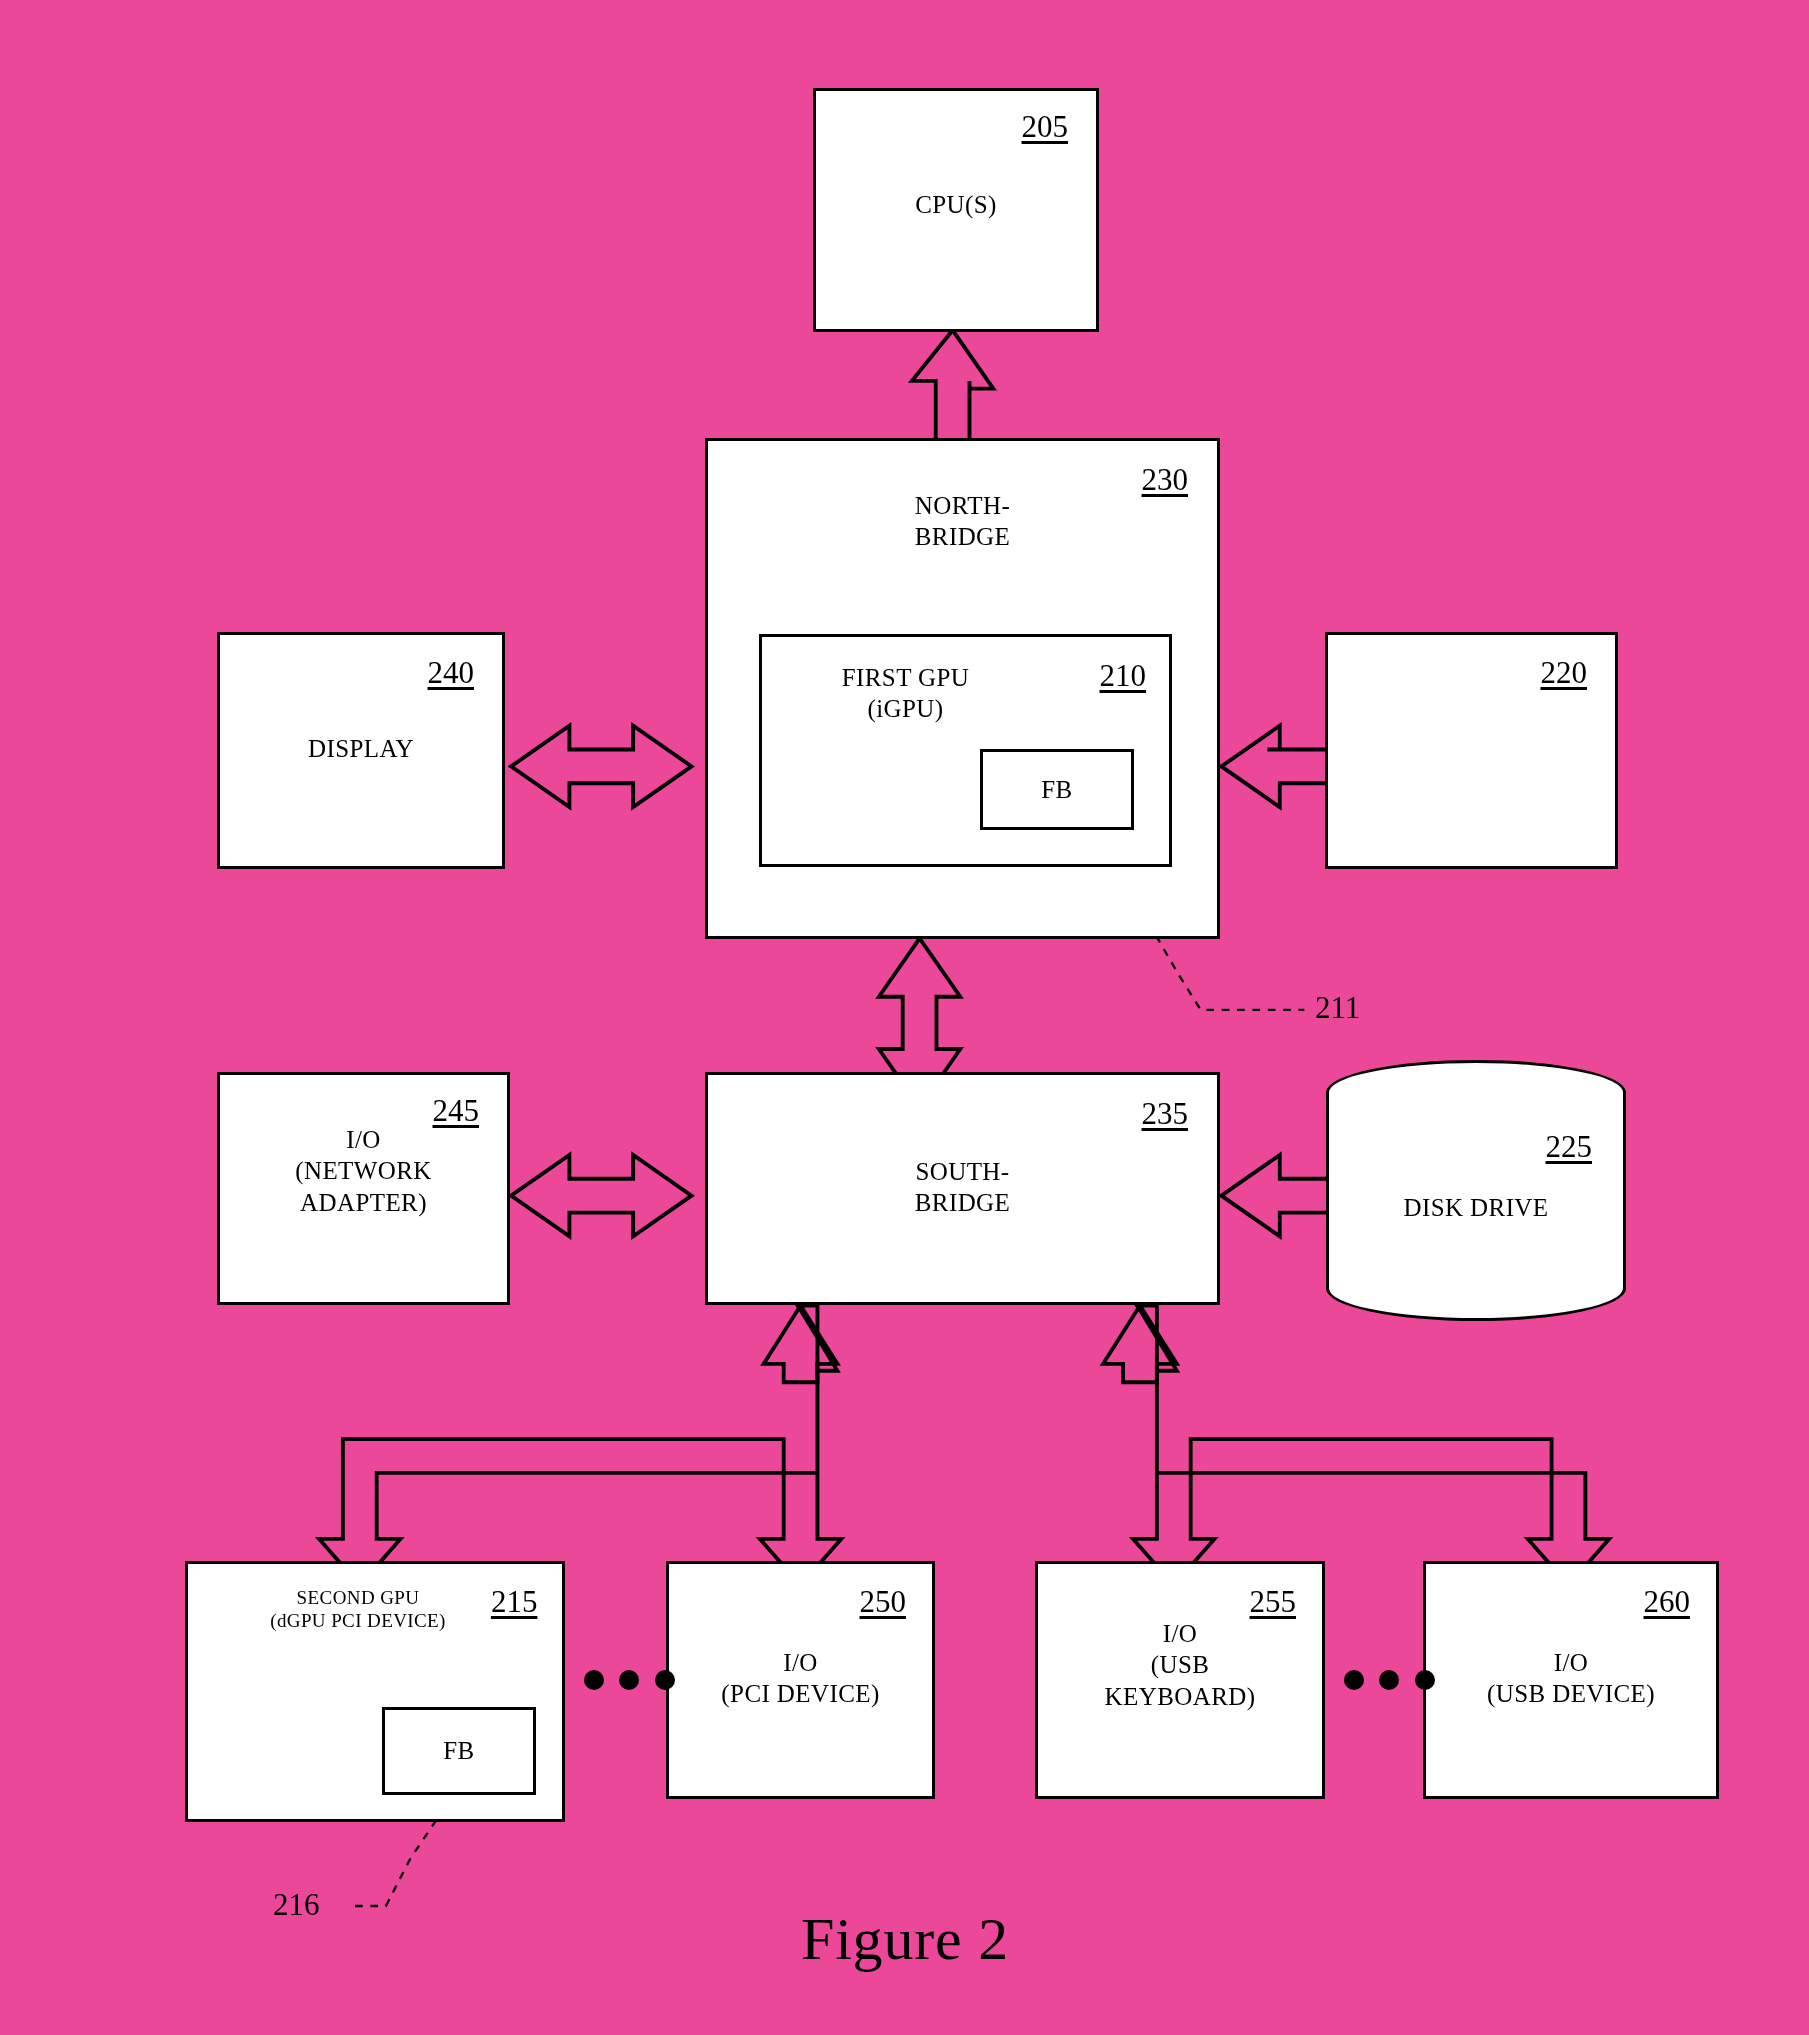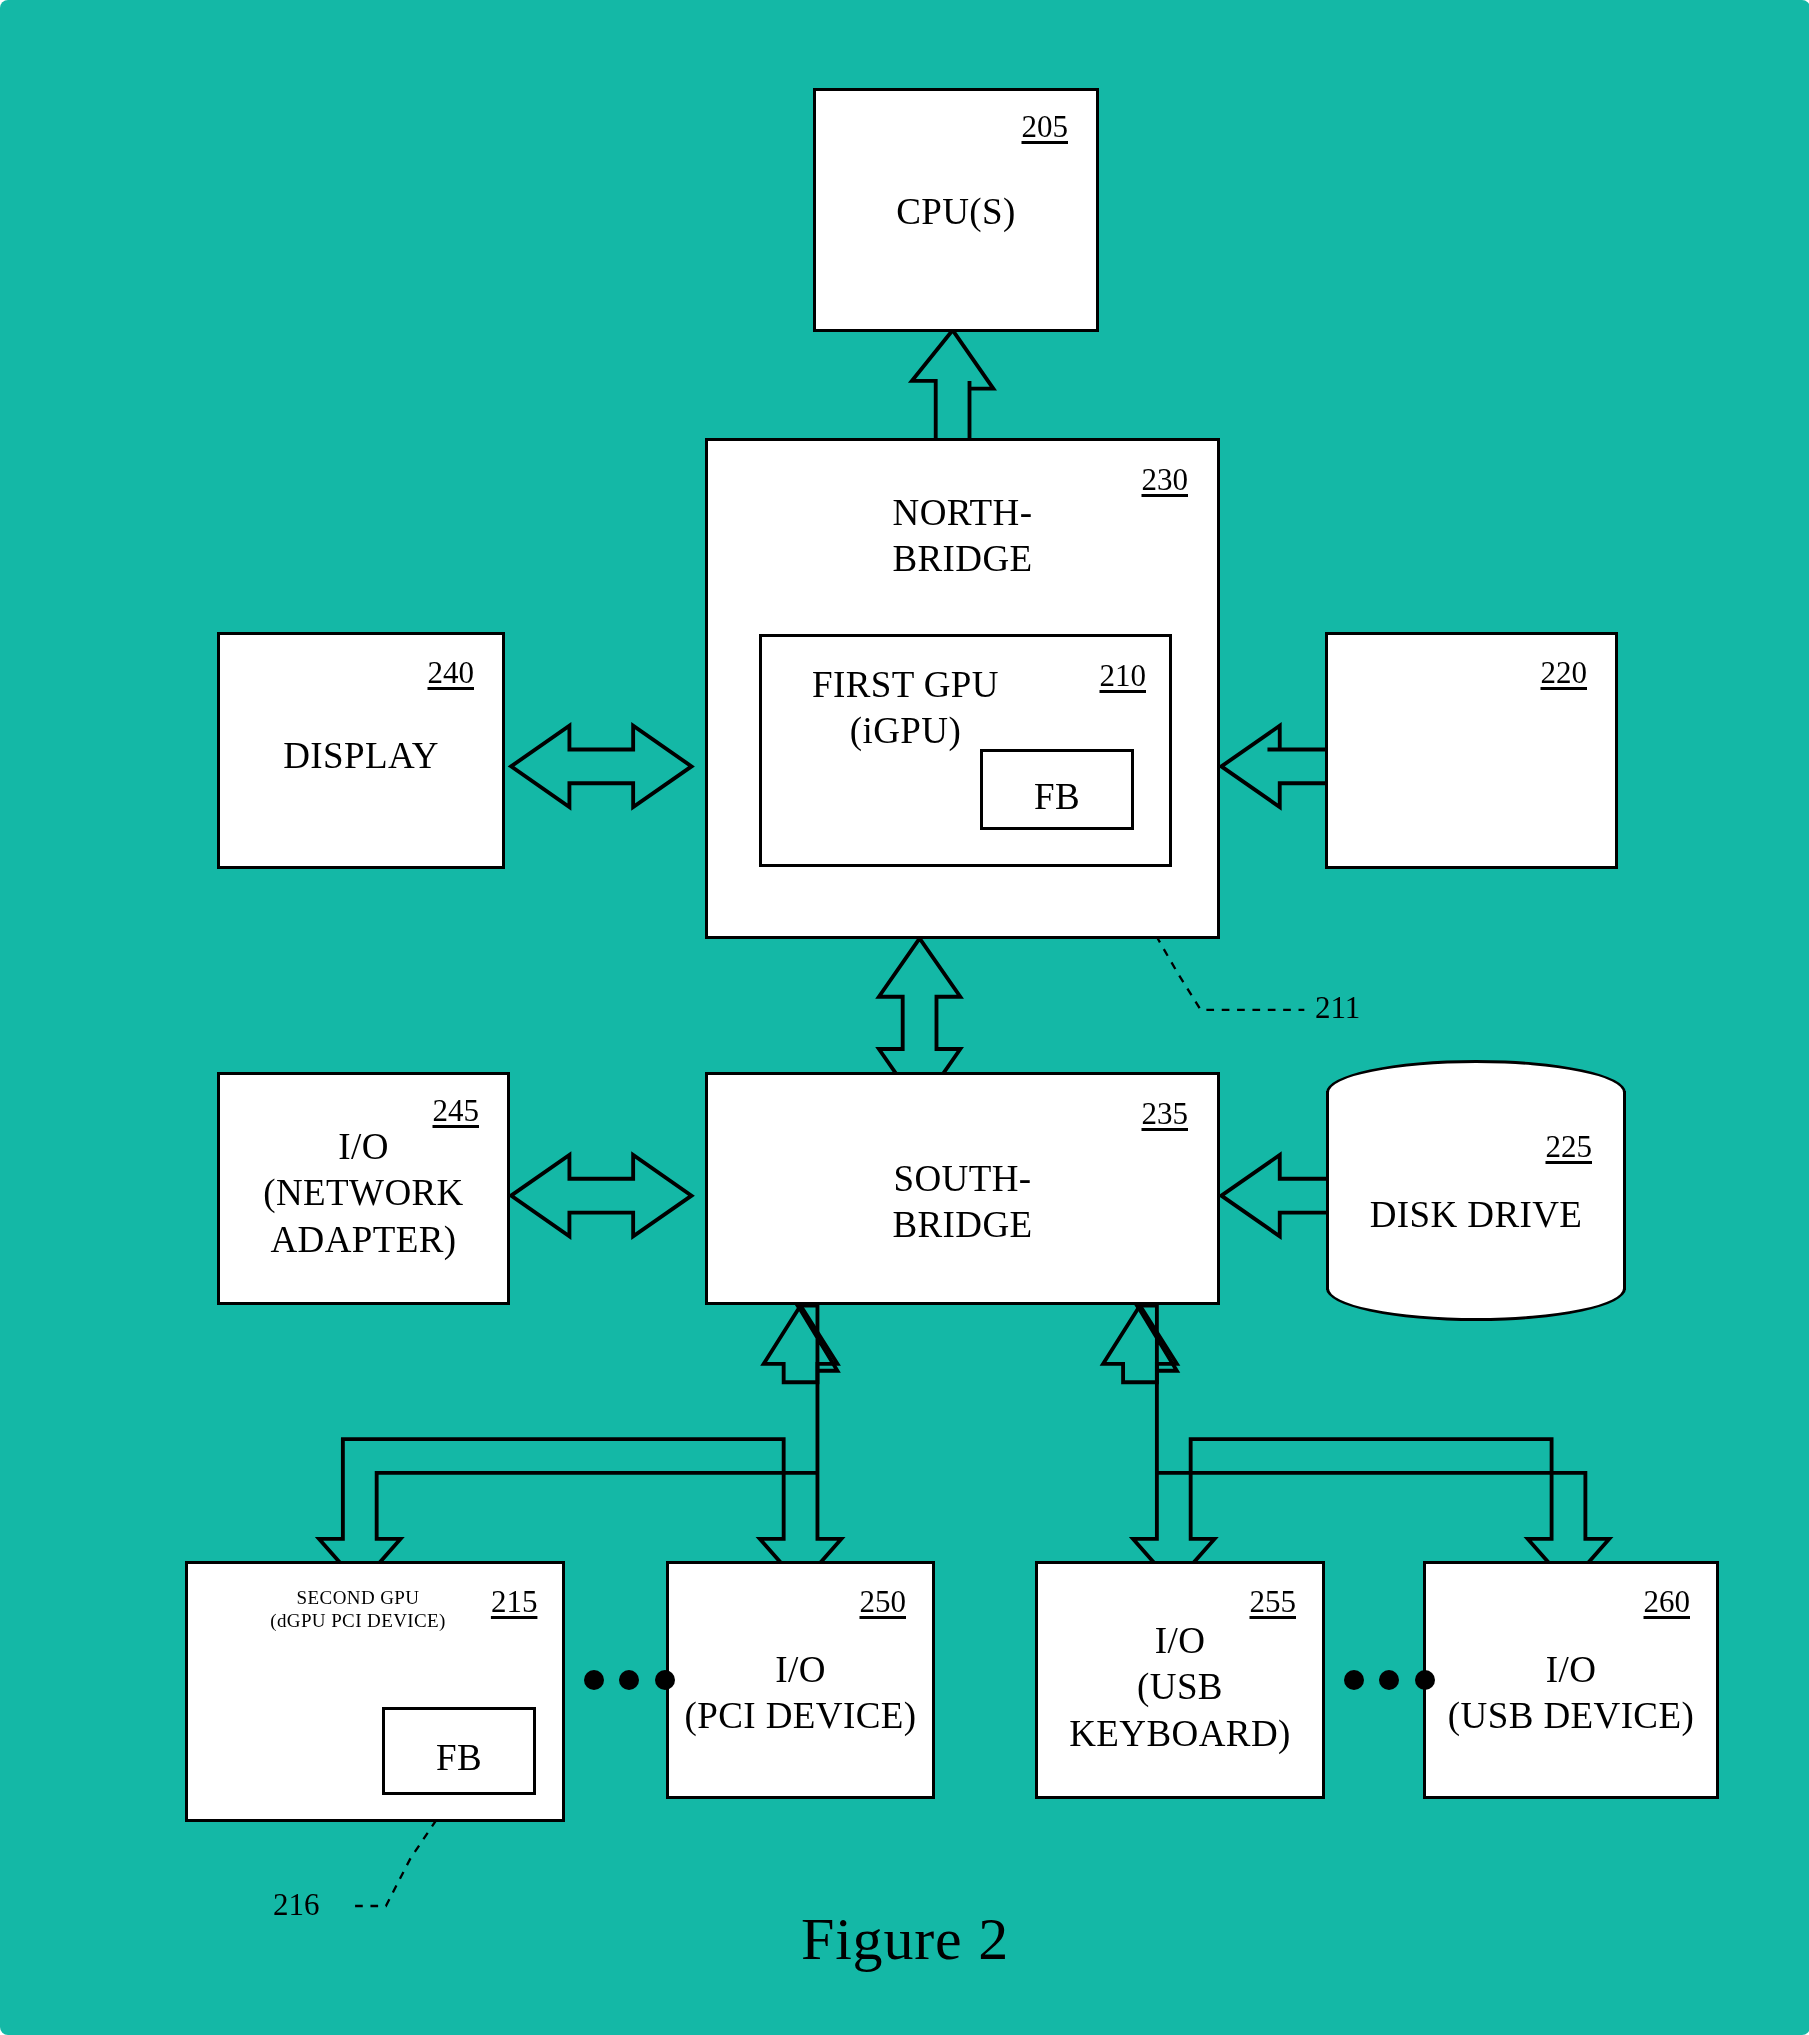--- a/index.html
+++ b/index.html
@@ -5,40 +5,39 @@
 <style>
   html, body {
     margin: 0;
     padding: 0;
     background: #ffffff;
   }
   #page {
     position: relative;
     width: 1810px;
     height: 2035px;
-    background: #14b8a6;
+    background: #ec4899;
     font-family: "Liberation Serif", "DejaVu Serif", serif;
     color: #000000;
     overflow: hidden;
-    border-radius: 8px;
   }
 
   
   .node {
     position: absolute;
     box-sizing: border-box;
     border: 3.1px solid #000;
     background: #fff;
   }
   .node-label {
     position: absolute;
     left: 0;
     right: 0;
     text-align: center;
-    font-size: 37px;
+    font-size: 25px;
     line-height: 1.25;
     letter-spacing: 0.4px;
     white-space: pre-line;
   }
   .ref {
     position: absolute;
     font-size: 31px;
     line-height: 1;
     text-decoration: underline;
     text-underline-offset: 3.8px;

